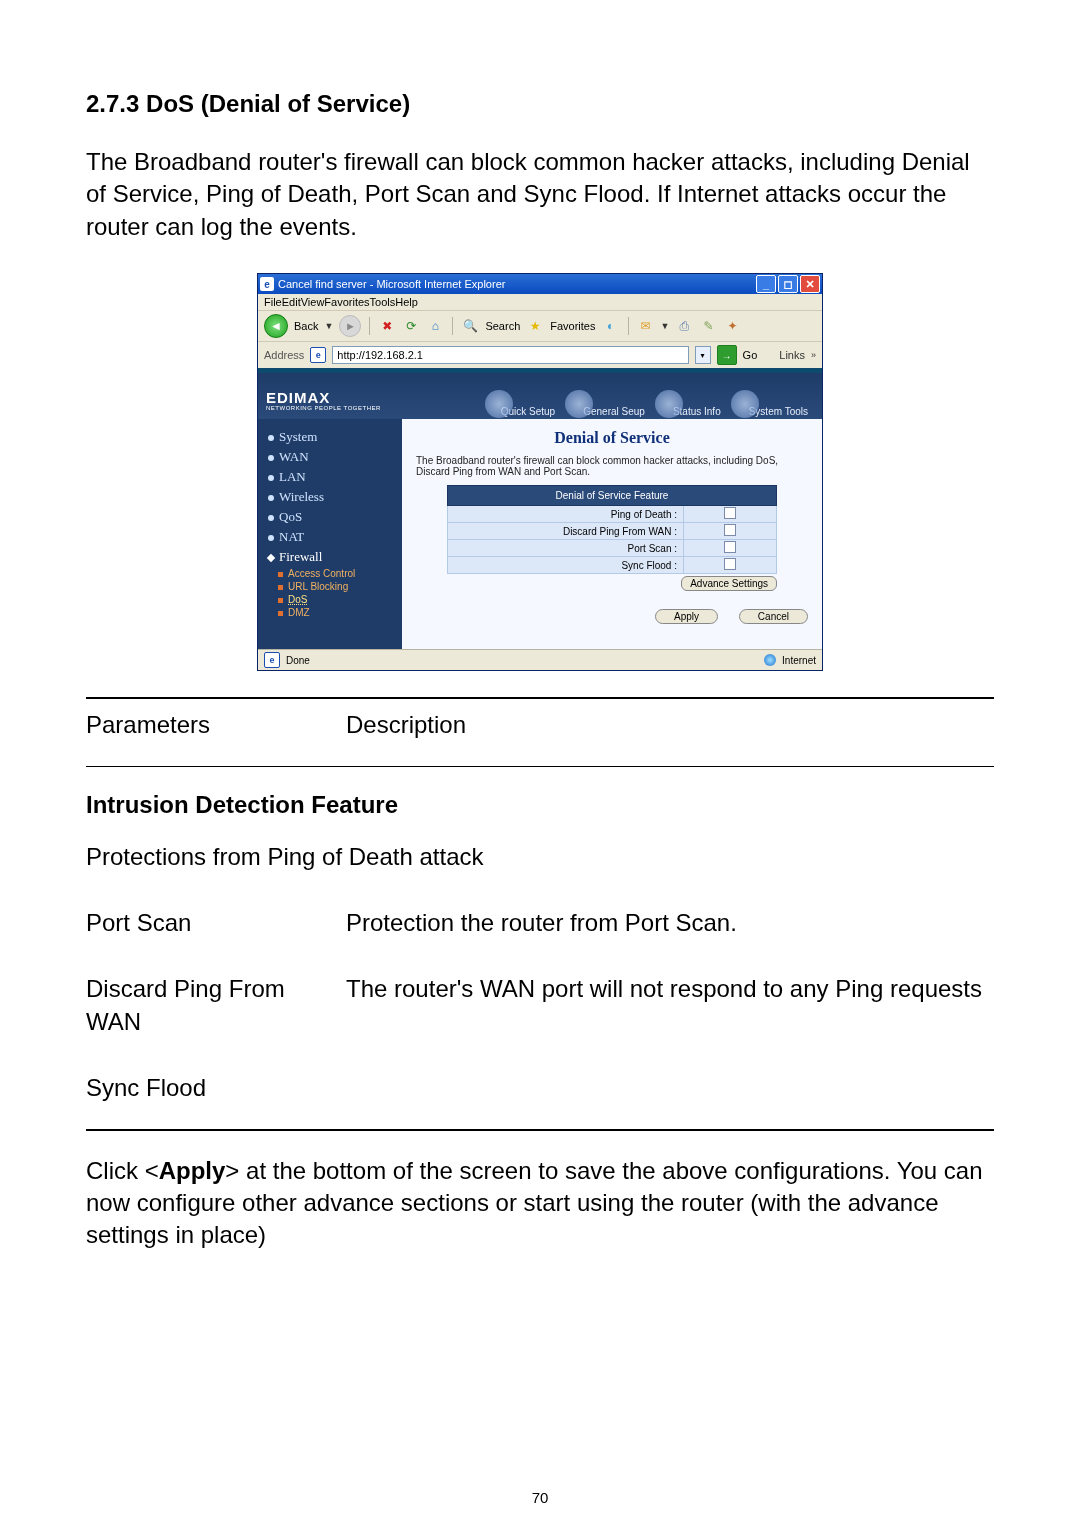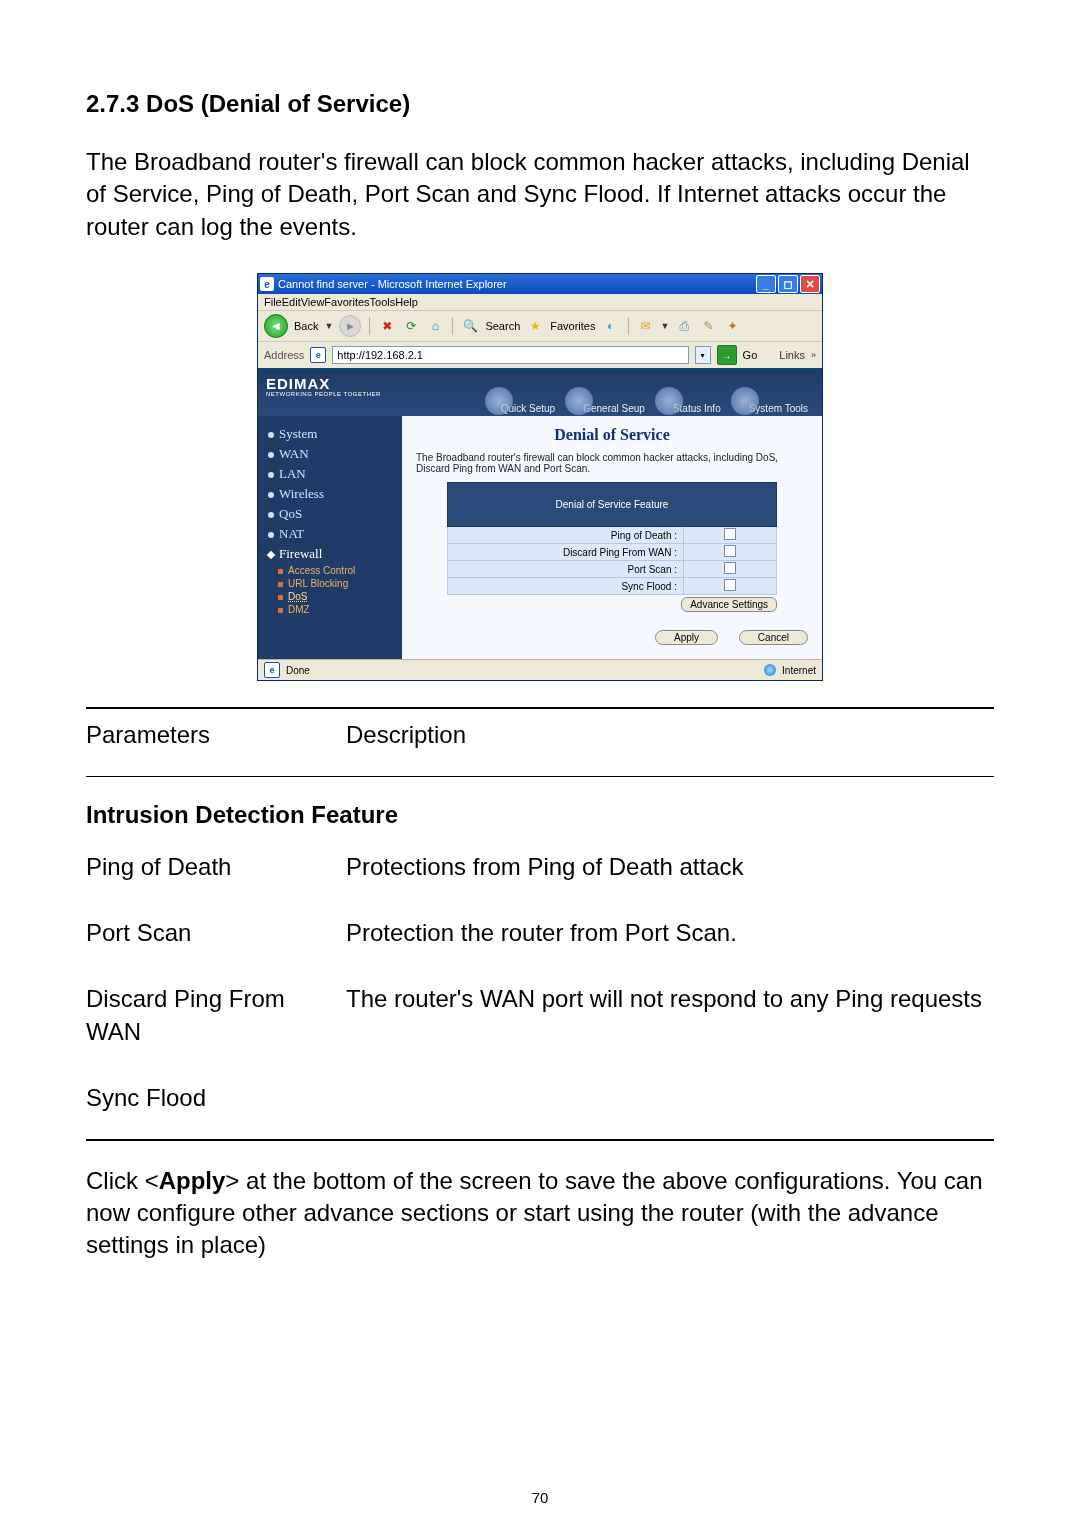--- a/index.html
+++ b/index.html
@@ -16,51 +16,51 @@
   
   .menubar{background:#ece9d8;color:#000;font-size:11px;padding:2px 6px;display:flex;gap:0;border-bottom:1px solid #cfcab5}
   
   .toolbar{background:#ece9d8;display:flex;align-items:center;padding:3px 6px;gap:6px;border-bottom:1px solid #cfcab5}
   .tb-back{width:22px;height:22px;border-radius:50%;background:radial-gradient(#7ee27e,#1c9f1c);border:1px solid #0e7d0e;display:flex;align-items:center;justify-content:center;color:#fff;font-size:12px}
   .tb-txt{font-size:11px}
   .tb-arrow{font-size:9px;color:#333}
   .tb-fwd{width:20px;height:20px;border-radius:50%;background:#d8d8d8;border:1px solid #bbb;display:flex;align-items:center;justify-content:center;color:#888;font-size:11px}
   .tb-sep{width:0;height:18px;border-left:1px solid #b8b4a0;margin:0 2px}
   .tb-ico{width:18px;height:18px;display:flex;align-items:center;justify-content:center;font-size:12px}
-  .addr{background:#ece9d8;display:flex;align-items:center;padding:3px 6px;gap:6px;border-bottom:2px solid #0c4a6e}
+  .addr{background:#ece9d8;display:flex;align-items:center;padding:3px 6px;gap:6px;border-bottom:5px solid #0c4a6e}
   .addr-label{font-size:11px;color:#555}
   .addr-ico{width:14px;height:14px;background:#fff;border:1px solid #1a4fb3;border-radius:2px;display:flex;align-items:center;justify-content:center;color:#1a4fb3;font-size:9px;font-weight:bold}
   .addr-field{flex:1;background:#fff;border:1px solid #7f9db9;height:16px;display:flex;align-items:center;padding:0 4px;font-size:11px}
   .addr-dd{width:14px;height:16px;border:1px solid #7f9db9;background:#e8f0fe;display:flex;align-items:center;justify-content:center;font-size:8px}
   .go-btn{width:18px;height:18px;background:#2e9c2e;border:1px solid #1e7d1e;display:flex;align-items:center;justify-content:center;color:#fff;font-size:10px;border-radius:2px}
   .links{font-size:11px;color:#333}
   
   .router{background:#2a4a7a;display:flex;flex-direction:column}
   .router-top{height:46px;background:linear-gradient(#1f3c68,#2a4a7a);display:flex;align-items:flex-end;padding:0 8px;position:relative}
-  .brand{color:#fff;font-weight:bold;font-size:15px;letter-spacing:1px;line-height:1;margin-bottom:19px}
+  .brand{color:#fff;font-weight:bold;font-size:15px;letter-spacing:1px;line-height:1;margin-bottom:8px}
   .brand small{display:block;font-size:6px;letter-spacing:0.5px;font-weight:normal}
   .topnav{position:absolute;bottom:2px;right:14px;display:flex;gap:28px;color:#e8eefc;font-size:10px}
   .topnav span{position:relative}
   .topnav span::before{content:"";position:absolute;left:-18px;top:-16px;width:28px;height:28px;border-radius:50%;background:radial-gradient(#cde0ff,#5a7fb8);opacity:.7}
   .topnav span:first-child::before{left:-16px}
   .router-body{display:flex;min-height:230px}
   .sidebar{width:128px;background:#1f3c68;color:#cfe3ff;padding:8px 6px 8px 10px;font-family:"Times New Roman",serif;font-size:13px}
   .sidebar .mi{padding:2px 0;white-space:nowrap}
   .sidebar .mi.sel{color:#fff}
   .sidebar .bullet{display:inline-block;width:6px;height:6px;background:#cfe3ff;border-radius:50%;margin-right:5px;vertical-align:middle}
   .sidebar .mi.sel .bullet{background:#fff;border-radius:0;transform:rotate(45deg)}
   .sub{margin-left:10px;font-family:Arial,sans-serif;font-size:10px;color:#f0b060}
   .sub .si{padding:1px 0}
   .sub .si.cur{color:#ffe080;text-decoration:underline dotted}
   .sub .sq{display:inline-block;width:5px;height:5px;background:#e07030;margin-right:5px;vertical-align:middle}
   .content{flex:1;background:#f5f8ff;padding:10px 14px 14px 14px;color:#000;font-size:10px}
   .content h4{margin:0 0 8px 0;font-family:"Times New Roman",serif;color:#10307a;font-size:16px;font-weight:bold;text-align:center}
   .content .desc{font-size:10px;color:#222;margin:0 0 8px 0}
   table.feat{width:330px;margin:0 auto;border-collapse:collapse;font-size:10px}
-  table.feat th{background:#2a4a7a;color:#fff;font-weight:normal;padding:16px;text-align:center;border:1px solid #1a3560}
+  table.feat th{background:#2a4a7a;color:#fff;font-weight:normal;padding:4px;text-align:center;border:1px solid #1a3560}
   table.feat td{background:#dce7f8;border:1px solid #b4c8e8;padding:1px 6px;text-align:right}
   table.feat td.cb{text-align:center;width:80px}
   .cbx{display:inline-block;width:10px;height:10px;border:1px solid #7a8aa8;background:#fff}
   .adv-row{text-align:right;margin-top:2px;width:330px;margin-left:auto;margin-right:auto}
   .adv-btn{display:inline-block;border:1px solid #888;background:#ece9d8;font-size:10px;padding:1px 8px;border-radius:6px}
   .btn-row{text-align:right;margin-top:18px}
   .pill{display:inline-block;border:1px solid #888;background:#ece9d8;border-radius:10px;padding:1px 18px;font-size:10px;margin-left:18px}
   .statusbar{background:#ece9d8;border-top:1px solid #b8b4a0;display:flex;align-items:center;padding:2px 6px;font-size:10px;gap:6px}
   .status-spacer{flex:1}
   .status-globe{width:12px;height:12px;border-radius:50%;background:radial-gradient(#9fe0ff,#1a6fd0)}
@@ -83,21 +83,21 @@
     <span>2.7.3</span>
     <span> </span>
     <span>DoS (Denial of Service)</span>
   </div>
 
   <p class="para">The Broadband router's firewall can block common hacker attacks, including Denial of Service, Ping of Death, Port Scan and Sync Flood. If Internet attacks occur the router can log the events.</p>
 
   <div class="screenshot">
     <div class="titlebar">
       <span class="title-ico">e</span>
-      <span>Cannot find server - Microsoft Internet Explorer</span>
+      <span>Cancel find server - Microsoft Internet Explorer</span>
       <div class="winbtns">
         <span class="winbtn">_</span>
         <span class="winbtn">◻</span>
         <span class="winbtn close">✕</span>
       </div>
     </div>
     <div class="menubar">
       <span>File</span>
       <span>Edit</span>
       <span>View</span>
@@ -215,21 +215,20 @@
   <div class="tblwrap">
     <hr class="hr">
     <div class="row ps-head">
       <div class="c1">Parameters</div>
       <div class="c2">Description</div>
     </div>
     <hr class="hr" style="border-top-width:1px">
     <div class="subhead">Intrusion Detection Feature</div>
 
     <div class="row">
-      <div class="c1">Ping of Death</div>
       <div class="c2">Protections from Ping of Death attack</div>
     </div>
     <div class="row">
       <div class="c1">Port Scan</div>
       <div class="c2">Protection the router from Port Scan.</div>
     </div>
     <div class="row">
       <div class="c1">Discard Ping From WAN</div>
       <div class="c2">The router's WAN port will not respond to any Ping requests</div>
     </div>

